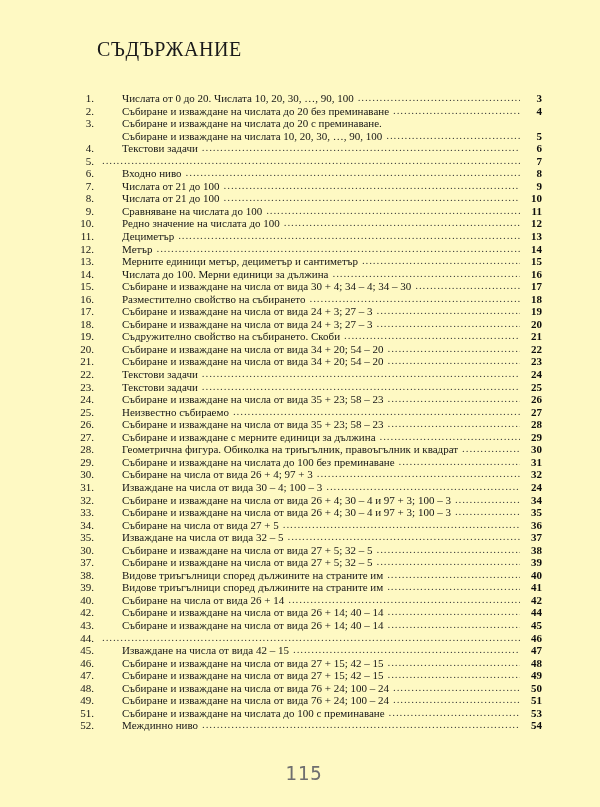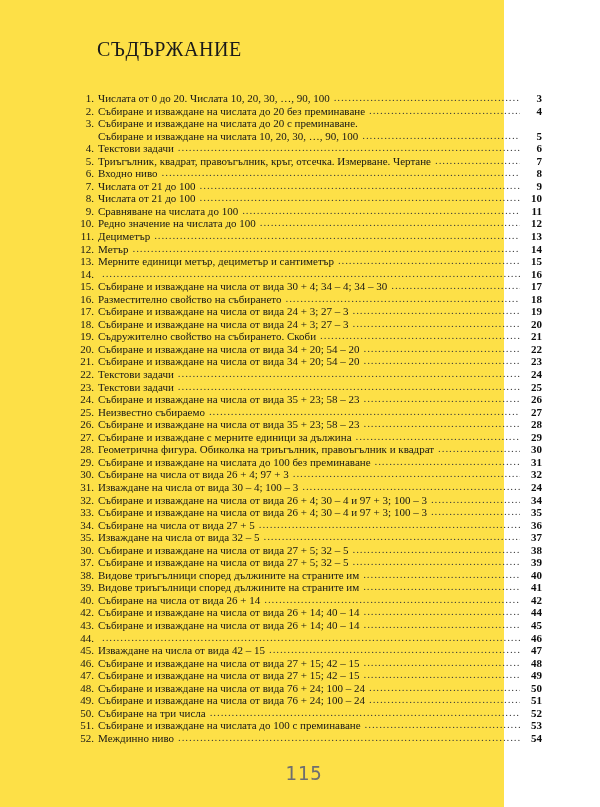--- a/index.html
+++ b/index.html
@@ -14,23 +14,23 @@
     font-family: "Liberation Serif", "DejaVu Serif", serif;
     color: #111111;
     overflow: hidden;
     position: relative;
   }
 
   .page {
     position: absolute;
     left: 0;
     top: 0;
-    width: 504px;
+    width: 600px;
     height: 807px;
-    background: #fde047;
+    background: #fef9c3;
   }
 
   .page-title {
     position: absolute;
     left: 97px;
     top: 38px;
     font-size: 20px;
     letter-spacing: 0.6px;
     color: #1a1a1a;
     white-space: nowrap;
@@ -67,20 +67,21 @@
     display: flex;
     align-items: flex-end;
     margin-left: 4px;
     min-width: 0;
     overflow: hidden;
   }
 
   .toc-label {
     flex: 0 0 auto;
     white-space: nowrap;
+    margin-left: 24px;
   }
 
   .toc-leader {
     flex: 1 1 auto;
     overflow: hidden;
     white-space: nowrap;
     color: #3a3a3a;
     font-size: 11px;
     letter-spacing: 0.9px;
     margin: 0 2px 0 4px;
@@ -167,21 +168,20 @@
         <span class="toc-num">4.</span>
         <span class="toc-body">
           <span class="toc-label">Текстови задачи</span>
           <span class="toc-leader"></span>
           <span class="toc-page">6</span>
         </span>
       </div>
       <div class="toc-row">
         <span class="toc-num">5.</span>
         <span class="toc-body">
-          <span class="toc-label">Триъгълник, квадрат, правоъгълник, кръг, отсечка. Измерване. Чертане</span>
           <span class="toc-leader"></span>
           <span class="toc-page">7</span>
         </span>
       </div>
       <div class="toc-row">
         <span class="toc-num">6.</span>
         <span class="toc-body">
           <span class="toc-label">Входно ниво</span>
           <span class="toc-leader"></span>
           <span class="toc-page">8</span>
@@ -239,20 +239,21 @@
         <span class="toc-num">13.</span>
         <span class="toc-body">
           <span class="toc-label">Мерните единици метър, дециметър и сантиметър</span>
           <span class="toc-leader"></span>
           <span class="toc-page">15</span>
         </span>
       </div>
       <div class="toc-row">
         <span class="toc-num">14.</span>
         <span class="toc-body">
+          <span class="toc-label">Числата до 100. Мерни единици за дължина</span>
           <span class="toc-leader"></span>
           <span class="toc-page">16</span>
         </span>
       </div>
       <div class="toc-row">
         <span class="toc-num">15.</span>
         <span class="toc-body">
           <span class="toc-label">Събиране и изваждане на числа от вида 30 + 4; 34 – 4; 34 – 30</span>
           <span class="toc-leader"></span>
           <span class="toc-page">17</span>
@@ -515,28 +516,20 @@
       </div>
       <div class="toc-row">
         <span class="toc-num">49.</span>
         <span class="toc-body">
           <span class="toc-label">Събиране и изваждане на числа от вида 76 + 24; 100 – 24</span>
           <span class="toc-leader"></span>
           <span class="toc-page">51</span>
         </span>
       </div>
       <div class="toc-row">
-        <span class="toc-num">50.</span>
-        <span class="toc-body">
-          <span class="toc-label">Събиране на три числа</span>
-          <span class="toc-leader"></span>
-          <span class="toc-page">52</span>
-        </span>
-      </div>
-      <div class="toc-row">
         <span class="toc-num">51.</span>
         <span class="toc-body">
           <span class="toc-label">Събиране и изваждане на числата до 100 с преминаване</span>
           <span class="toc-leader"></span>
           <span class="toc-page">53</span>
         </span>
       </div>
       <div class="toc-row">
         <span class="toc-num">52.</span>
         <span class="toc-body">

